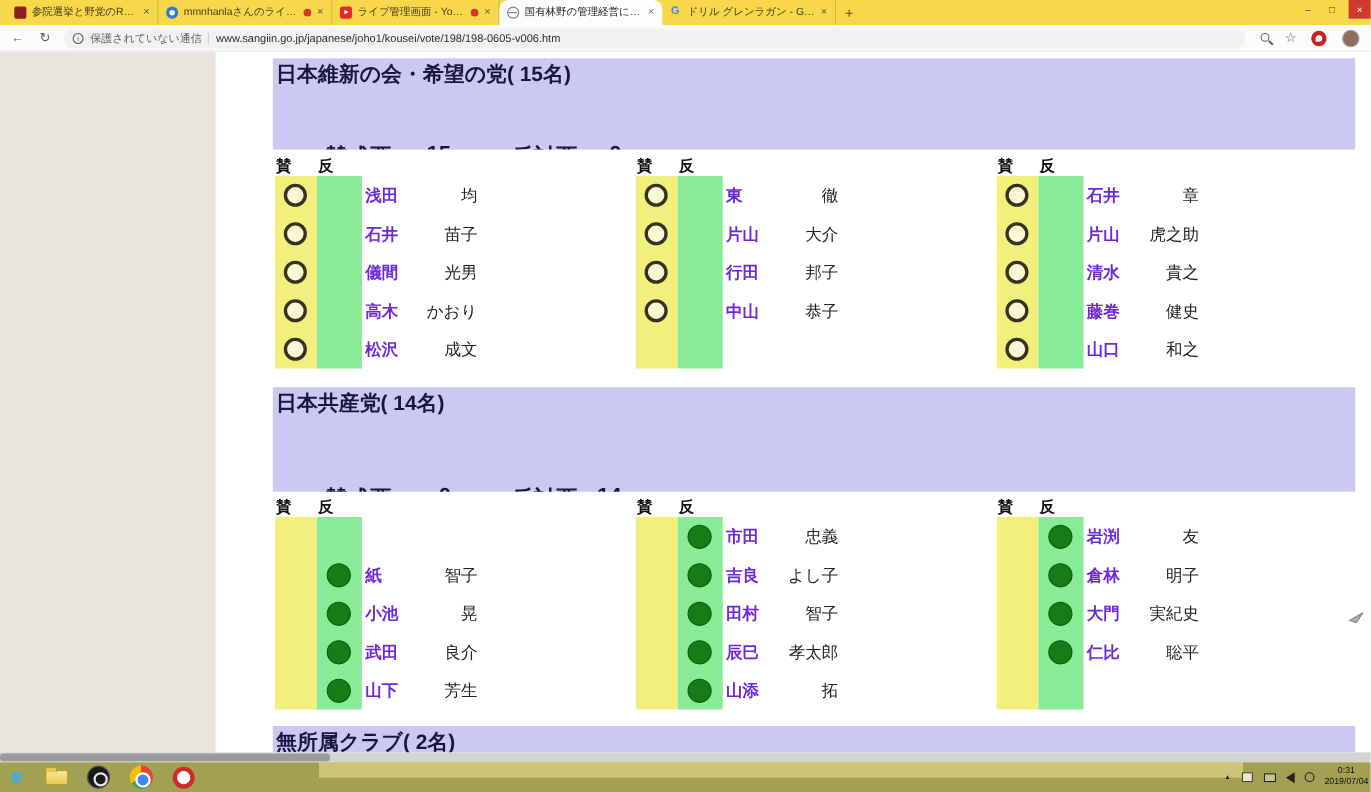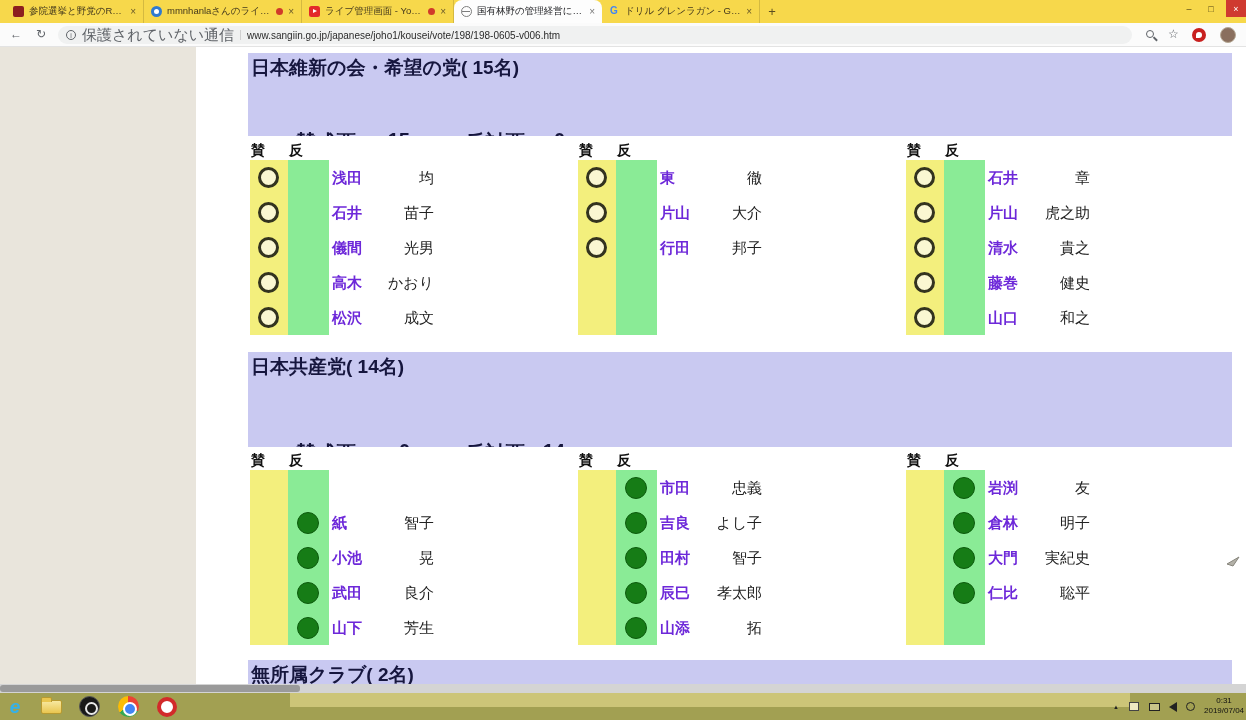--- a/index.html
+++ b/index.html
@@ -37,21 +37,21 @@
   #btn-max { right:24px; width:22px; }
   #btn-close { right:0; width:20px; background:#cf3a30; color:#fff; }
 
   #toolbar { position:absolute; left:0; top:23px; width:1246px; height:24px;
     background:#fbfbfb; border-bottom:1px solid #e3e3e3; }
   .navic { position:absolute; top:4px; font-size:12px; color:#5f6368; }
   #omnibox { position:absolute; left:58px; top:3px; width:1074px; height:18px;
     background:#f0f1f1; border-radius:9px; display:flex; align-items:center; padding:0 8px; gap:6px; }
   .infoicon { width:10px; height:10px; border:1px solid #5f6368; border-radius:50%;
     font-size:7px; color:#5f6368; text-align:center; line-height:9px; flex:0 0 auto; }
-  #sec-label { font-size:15px; color:#5f6368; }
+  #sec-label { font-size:10px; color:#5f6368; }
   .omnisep { width:1px; height:10px; background:#d0d0d0; }
   #url-text { font-size:10px; color:#2b2b2b; }
   .mag { position:absolute; left:1146px; top:7px; width:8px; height:8px;
     border:1.5px solid #5f6368; border-radius:50%; }
   .mag::after { content:""; position:absolute; left:6px; top:7px; width:5px; height:1.5px;
     background:#5f6368; transform:rotate(45deg); }
   #star-btn { left:1168px; }
   #ext-btn { position:absolute; left:1192px; top:5px; width:14px; height:14px;
     background:#c8201f; border-radius:50%; }
   #ext-btn::after { content:""; position:absolute; left:4px; top:4px; width:6px; height:6px;
@@ -248,20 +248,25 @@
           <div class="vrow" style="top: 35px;">
             <span class="mark approve"></span>
             <span class="fam">片山</span>
             <span class="giv">大介</span>
           </div>
           <div class="vrow" style="top: 70px;">
             <span class="mark approve"></span>
             <span class="fam">行田</span>
             <span class="giv">邦子</span>
           </div>
+          <div class="vrow" style="top: 105px;">
+            <span class="mark approve"></span>
+            <span class="fam">中山</span>
+            <span class="giv">恭子</span>
+          </div>
         </div>
     </div>
     <div class="vgroup vg3">
       <div class="vhead">
         <span class="h1">賛成</span>
         <span class="h2">反対</span>
       </div>
       <div class="vblock">
         <div class="strip y"></div>
         <div class="strip g"></div>

